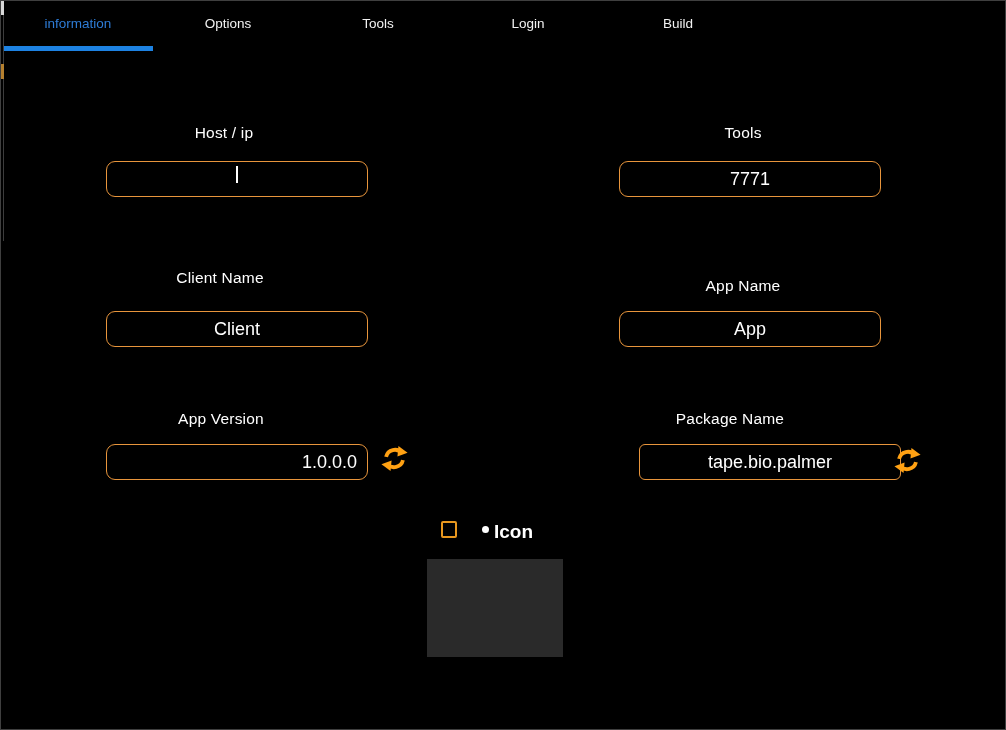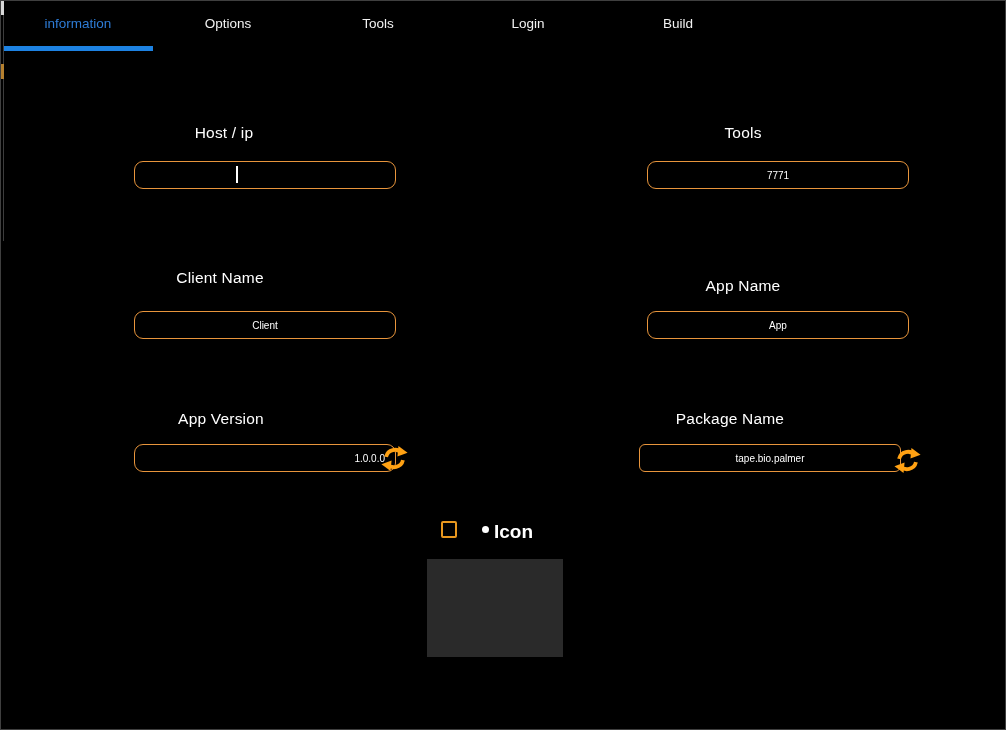--- a/index.html
+++ b/index.html
@@ -53,31 +53,30 @@
     width: 262px;
     text-align: center;
     color: #ffffff;
     font-size: 15.5px;
     font-weight: normal;
     letter-spacing: 0.2px;
   }
   .field-input {
     position: absolute;
     width: 262px;
-    height: 28px;
+    height: 36px;
     background: #000;
     border: 1.6px solid #e8953c;
     border-radius: 9px;
     color: #ffffff;
-    font-size: 10px;
+    font-size: 18px;
     font-family: "Liberation Sans", sans-serif;
     text-align: center;
     outline: none;
     padding: 0 10px;
-    margin-left: 28px;
   }
   .caret {
     position: absolute;
     width: 1.5px;
     height: 17px;
     background: #ffffff;
   }
   .refresh-btn {
     position: absolute;
     width: 27px; height: 27px;
@@ -167,21 +166,21 @@
       <g fill="none" stroke="#ffa113" stroke-width="3.4">
         <path d="M4.5 10.5 A 8 8 0 0 1 18.5 7.2"></path>
         <path d="M19.5 13.5 A 8 8 0 0 1 5.5 16.8"></path>
       </g>
       <polygon points="15.5,0.8 23.6,6.8 14.6,10.2" fill="#ffa113"></polygon>
       <polygon points="8.5,23.2 0.4,17.2 9.4,13.8" fill="#ffa113"></polygon>
     </svg>
   </button>
 
   <div class="field-label" style="left:598px; top:409px;">Package Name</div>
-  <input class="field-input" style="left: 610px; top: 443px; border-radius: 6px;" value="tape.bio.palmer">
+  <input class="field-input" style="left: 638px; top: 443px; border-radius: 6px;" value="tape.bio.palmer">
   <button class="refresh-btn" style="left:893px; top:446px;">
     <svg viewBox="0 0 24 24">
       <g fill="none" stroke="#ffa113" stroke-width="3.4">
         <path d="M4.5 10.5 A 8 8 0 0 1 18.5 7.2"></path>
         <path d="M19.5 13.5 A 8 8 0 0 1 5.5 16.8"></path>
       </g>
       <polygon points="15.5,0.8 23.6,6.8 14.6,10.2" fill="#ffa113"></polygon>
       <polygon points="8.5,23.2 0.4,17.2 9.4,13.8" fill="#ffa113"></polygon>
     </svg>
   </button>

